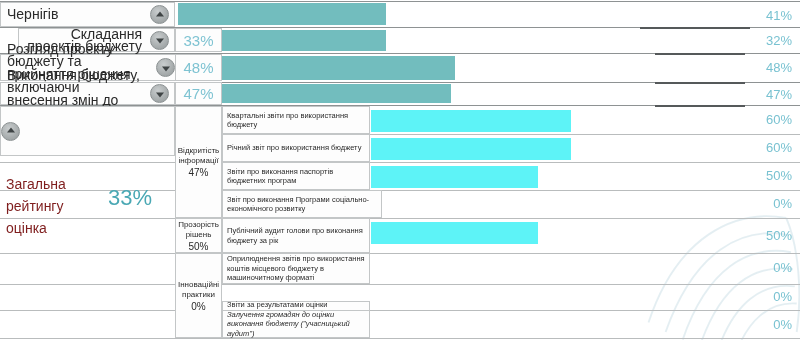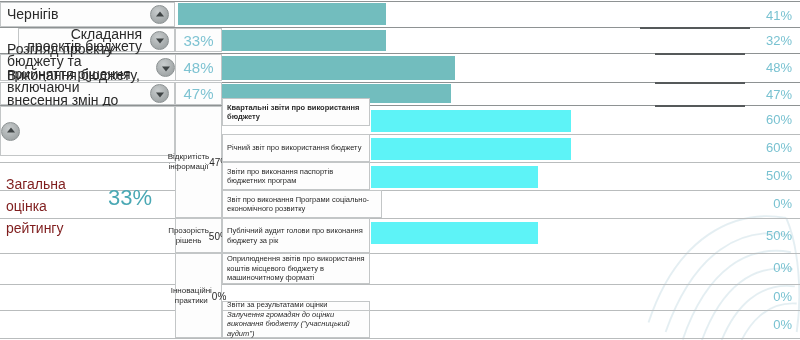--- a/index.html
+++ b/index.html
@@ -112,21 +112,21 @@
   }
 
   
   .dim-cell {
     position: absolute;
     box-sizing: border-box;
     background: #fdfdfd;
     border: 1px solid #c3c6c7;
     z-index: 5;
     display: flex;
-    flex-direction: row;
+    flex-direction: column;
     align-items: center;
     justify-content: center;
     text-align: center;
     font-size: 8px;
     line-height: 10px;
     color: #2a2a2a;
     padding: 2px 2px;
   }
   .dim-cell .dim-pct { font-size: 10px; margin-top: 2px; }
 
@@ -263,21 +263,21 @@
 </div>
 <div class="dim-cell" style="top:218px; left:175px; width:47px; height:35px;">
   <span>Прозорість рішень</span>
   <span class="dim-pct">50%</span>
 </div>
 <div class="dim-cell" style="top:253px; left:175px; width:47px; height:85px;">
   <span>Інноваційні практики</span>
   <span class="dim-pct">0%</span>
 </div>
 
-<div class="ind-cell" style="top:98px; left:222px; width:148px; height:28px;font-weight:bold;">Квартальні звіти про використання бюджету</div>
+<div class="ind-cell" style="top:106px; left:222px; width:148px; height:28px;">Квартальні звіти про використання бюджету</div>
 <div class="ind-cell" style="top:134px; left:222px; width:148px; height:28px;">Річний звіт про використання бюджету</div>
 <div class="ind-cell" style="top:162px; left:222px; width:148px; height:28px;">Звіти про виконання паспортів бюджетних програм</div>
 <div class="ind-cell" style="top:190px; left:222px; width:160px; height:28px;">Звіт про виконання Програми соціально-економічного розвитку</div>
 <div class="ind-cell" style="top:218px; left:222px; width:148px; height:35px;">Публічний аудит голови про виконання бюджету за рік</div>
 <div class="ind-cell" style="top:253px; left:222px; width:148px; height:31px;">Оприлюднення звітів про використання коштів місцевого бюджету в машиночитному форматі</div>
 <div class="ind-cell" style="top:284px; left:222px; width:148px; height:26px;margin-top:17px;">Звіти за результатами оцінки ефективності виконання бюджетних програм</div>
 <div class="ind-cell" style="top:310px; left:222px; width:148px; height:28px;font-style:italic;">Залучення громадян до оцінки виконання бюджету ("учасницький аудит")</div>
 
 <div class="right-pct" style="top:8px;">41%</div>
 <div class="right-pct" style="top:33px;">32%</div>
@@ -288,17 +288,17 @@
 <div class="right-pct" style="top:168px;">50%</div>
 <div class="right-pct" style="top:196px;">0%</div>
 <div class="right-pct" style="top:228px;">50%</div>
 <div class="right-pct" style="top:260px;">0%</div>
 <div class="right-pct" style="top:289px;">0%</div>
 <div class="right-pct" style="top:317px;">0%</div>
 
 <div id="overall" style="left:0px; top:165px; width:175px; height:70px;">
   <div class="ov-label">
     <div>Загальна</div>
+    <div>рейтингу</div>
     <div>оцінка</div>
-    <div>рейтингу</div>
   </div>
   <div class="ov-value">33%</div>
 </div>
 
 </body></html>

